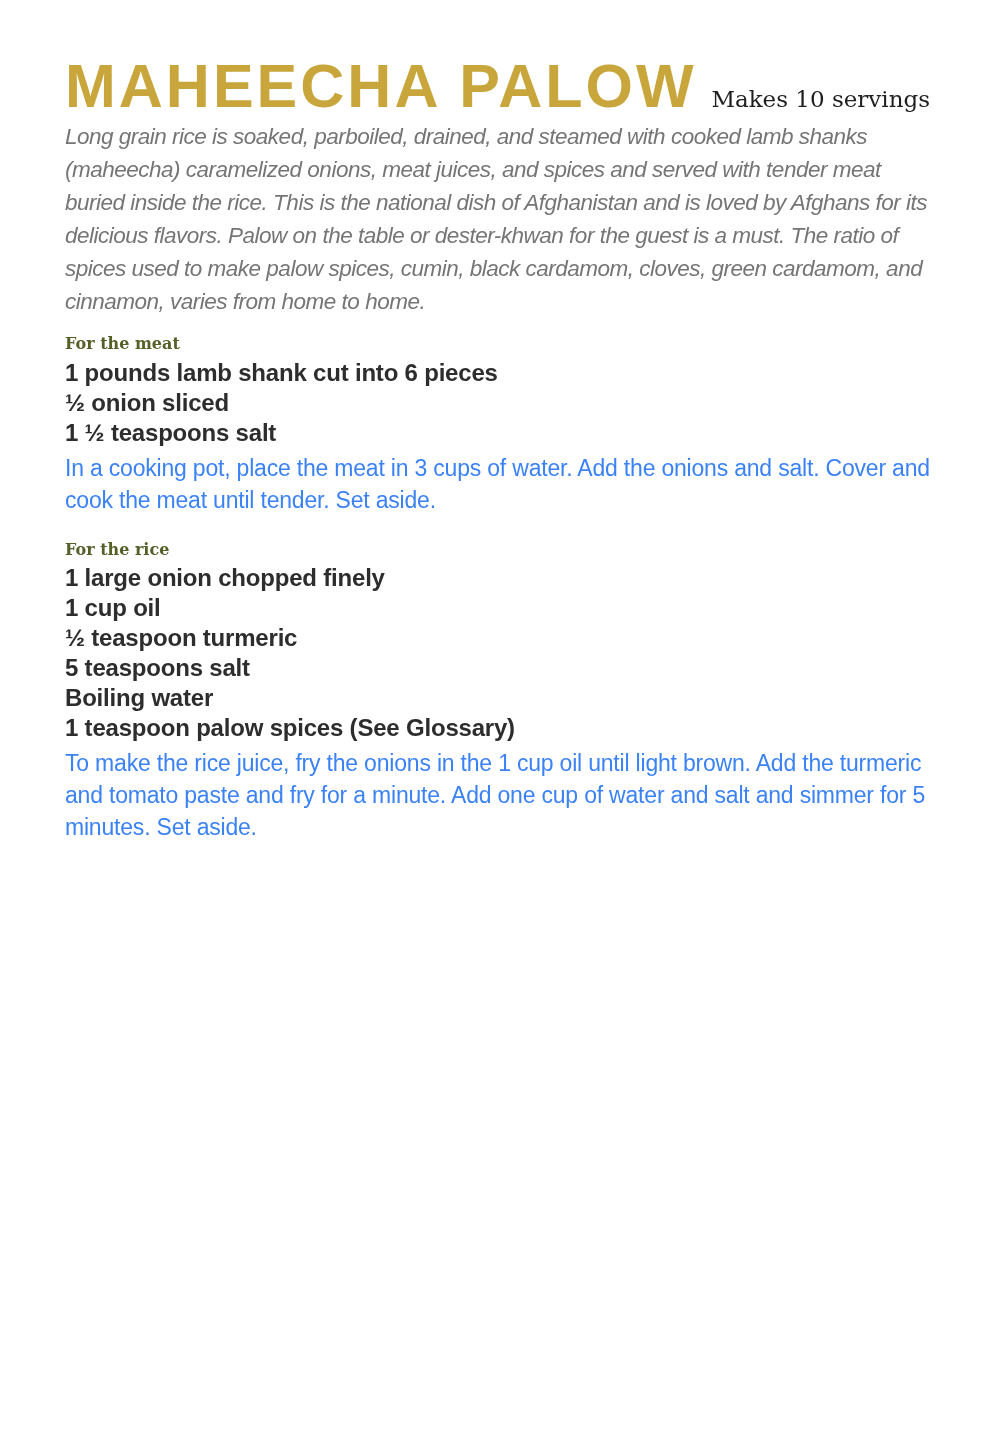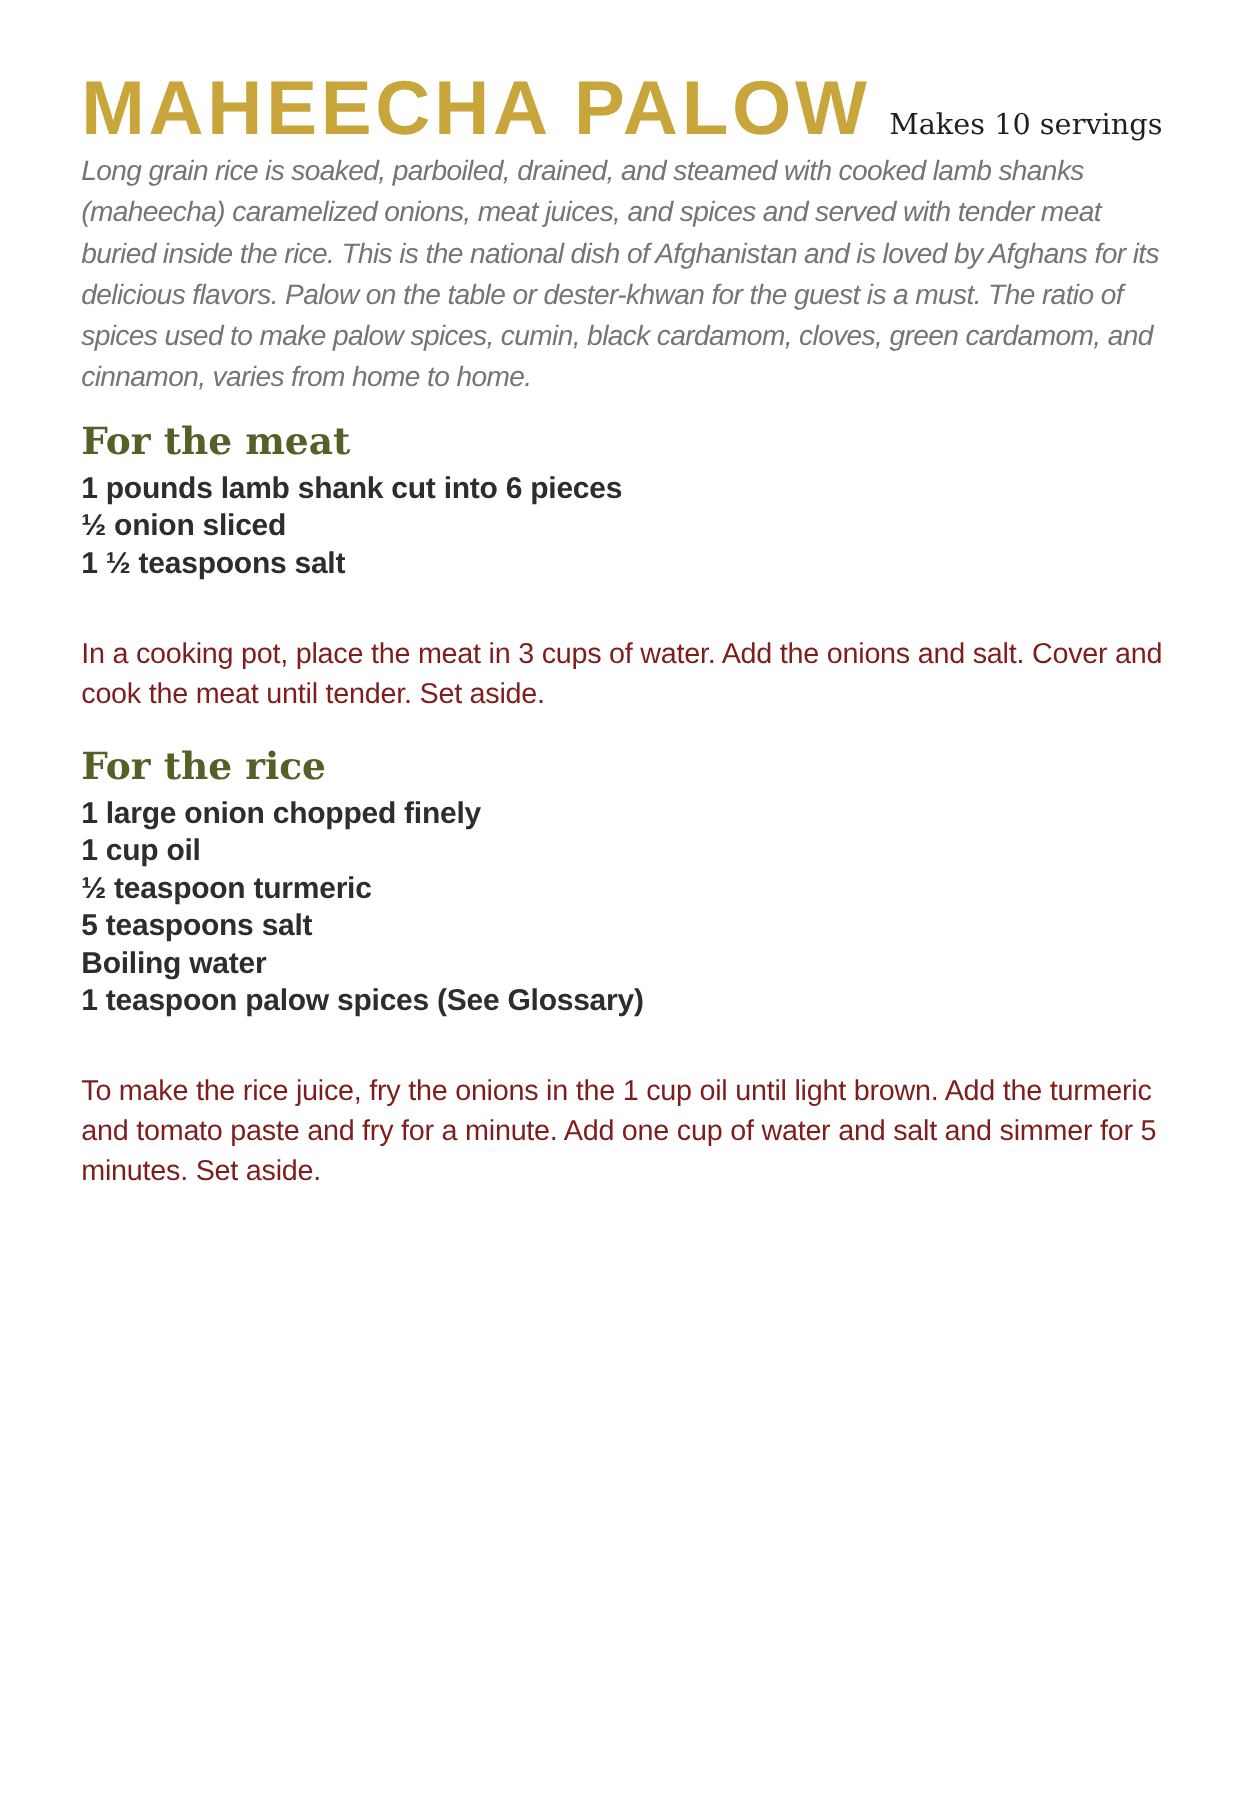--- a/index.html
+++ b/index.html
@@ -48,43 +48,43 @@
   }
   .intro{
     font-size:22.5px;
     font-style:italic;
     letter-spacing:-0.5px;
     line-height:33px;
     color:var(--paragraph-gray);
   }
   .section-heading{
     font-family:"DejaVu Serif","Liberation Serif",serif;
-    font-size:30px;
+    font-size:16px;
     font-weight:bold;
     color:var(--heading-olive);
     margin-top:16px;
     margin-bottom:3px;
     line-height:1.3;
   }
   .ingredients{
     list-style:none;
   }
   .ingredients li{
     font-size:24px;
     font-weight:bold;
     letter-spacing:-0.2px;
     line-height:30px;
     color:var(--ingredient-dark);
   }
   .instructions{
-    margin-top:40px;
+    margin-top:4px;
     font-size:23px;
     letter-spacing:-0.2px;
     line-height:32px;
-    color:#7f1d1d;
+    color:#3b82f6;
   }
   .section-rice .section-heading{
     margin-top:24px;
   }
   .footer{
     position:absolute;
     left:0;
     top:1418px;
     width:1000px;
     height:34px;

